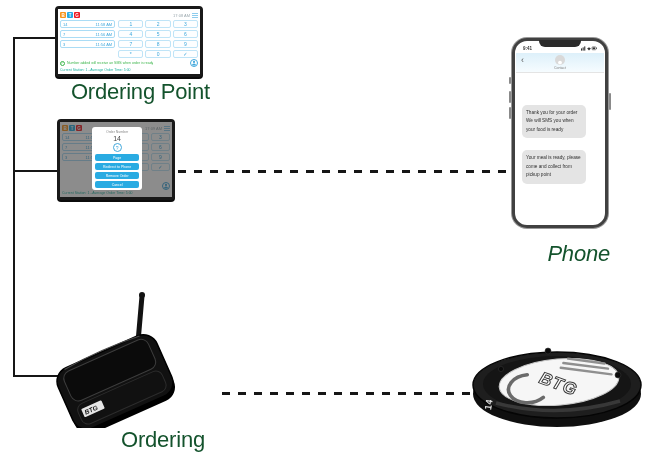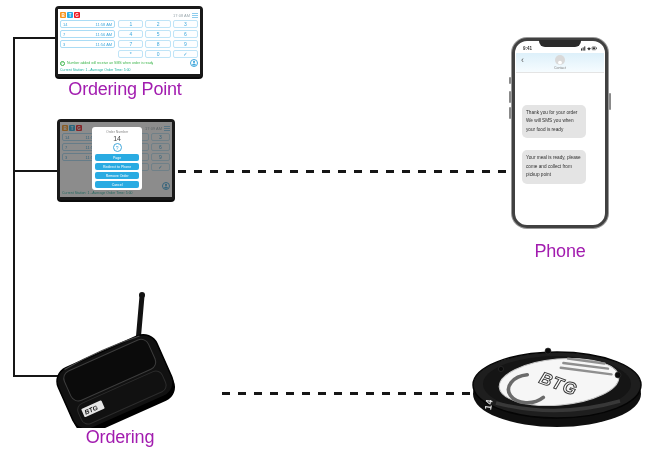--- a/index.html
+++ b/index.html
@@ -6,21 +6,21 @@
   html,body { background:#ffffff; }
   body { font-family:"Liberation Sans", sans-serif; }
   .stage { position:relative; width:663px; height:456px; background:#fff; overflow:hidden; }
 
   
   .line { position:absolute; background:#161616; }
   .dashline { position:absolute; height:3px;
     background:repeating-linear-gradient(90deg,#161616 0 8px, transparent 8px 16px); }
 
   
-  .device-label { position:absolute; font-size:18px; color:#a21caf; text-align:center; letter-spacing:-0.2px; }
+  .device-label { position:absolute; font-size:22px; color:#14532d; text-align:right; letter-spacing:-0.2px; }
 
   
   .tablet { position:absolute; background:#fff; border:3px solid #191919; border-radius:4px;
             box-shadow:0 2px 0 0 #0b0b0b; }
   .screen { position:absolute; inset:0; background:#fff; padding:2px; display:flex; flex-direction:column; overflow:hidden; }
   .scr-head { display:flex; align-items:center; height:8px; flex:none; }
   .logo { display:flex; gap:1px; }
   .logo span { width:6px; height:6px; border-radius:1px; color:#fff; font-size:4.5px; font-weight:bold;
                display:flex; align-items:center; justify-content:center; }
   .logo .l0{background:#f7941d}.logo .l1{background:#27aae1}.logo .l2{background:#ed1c24}
@@ -247,21 +247,21 @@
           </svg>
         </span>
         <span class="p-contact">Contact</span>
       </div>
       <div class="p-msgs">
         <div class="bubble">Thank you for your order We will SMS you when your food is ready</div>
         <div class="bubble">Your meal is ready, please come and collect from pickup point</div>
       </div>
     </div>
   </div>
-  <div class="device-label" style="left:510px; top:241px; width:100px;">Phone</div>
+  <div class="device-label" style="left:510px; top:241px; width:100px;font-style:italic;">Phone</div>
 
   <svg class="powerpage-svg" viewBox="0 0 136 142">
     <path d="M88,56 L92,10" stroke="#121212" stroke-width="5" stroke-linecap="round"></path>
     <circle cx="92" cy="9" r="3" fill="#121212"></circle>
     <g transform="rotate(-24 65 96)">
       <rect x="11" y="68" width="108" height="66" rx="15" fill="#000"></rect>
       <rect x="11" y="63" width="108" height="66" rx="15" fill="#111" stroke="#000" stroke-width="1.5"></rect>
       <rect x="19" y="67" width="92" height="32" rx="8" fill="#0b0b0b" stroke="#3d3d3d" stroke-width="1"></rect>
       <rect x="19" y="102" width="92" height="22" rx="7" fill="none" stroke="#2c2c2c" stroke-width="1"></rect>
       <rect x="23" y="107" width="22" height="9" rx="1" fill="#e6e6e6"></rect>

